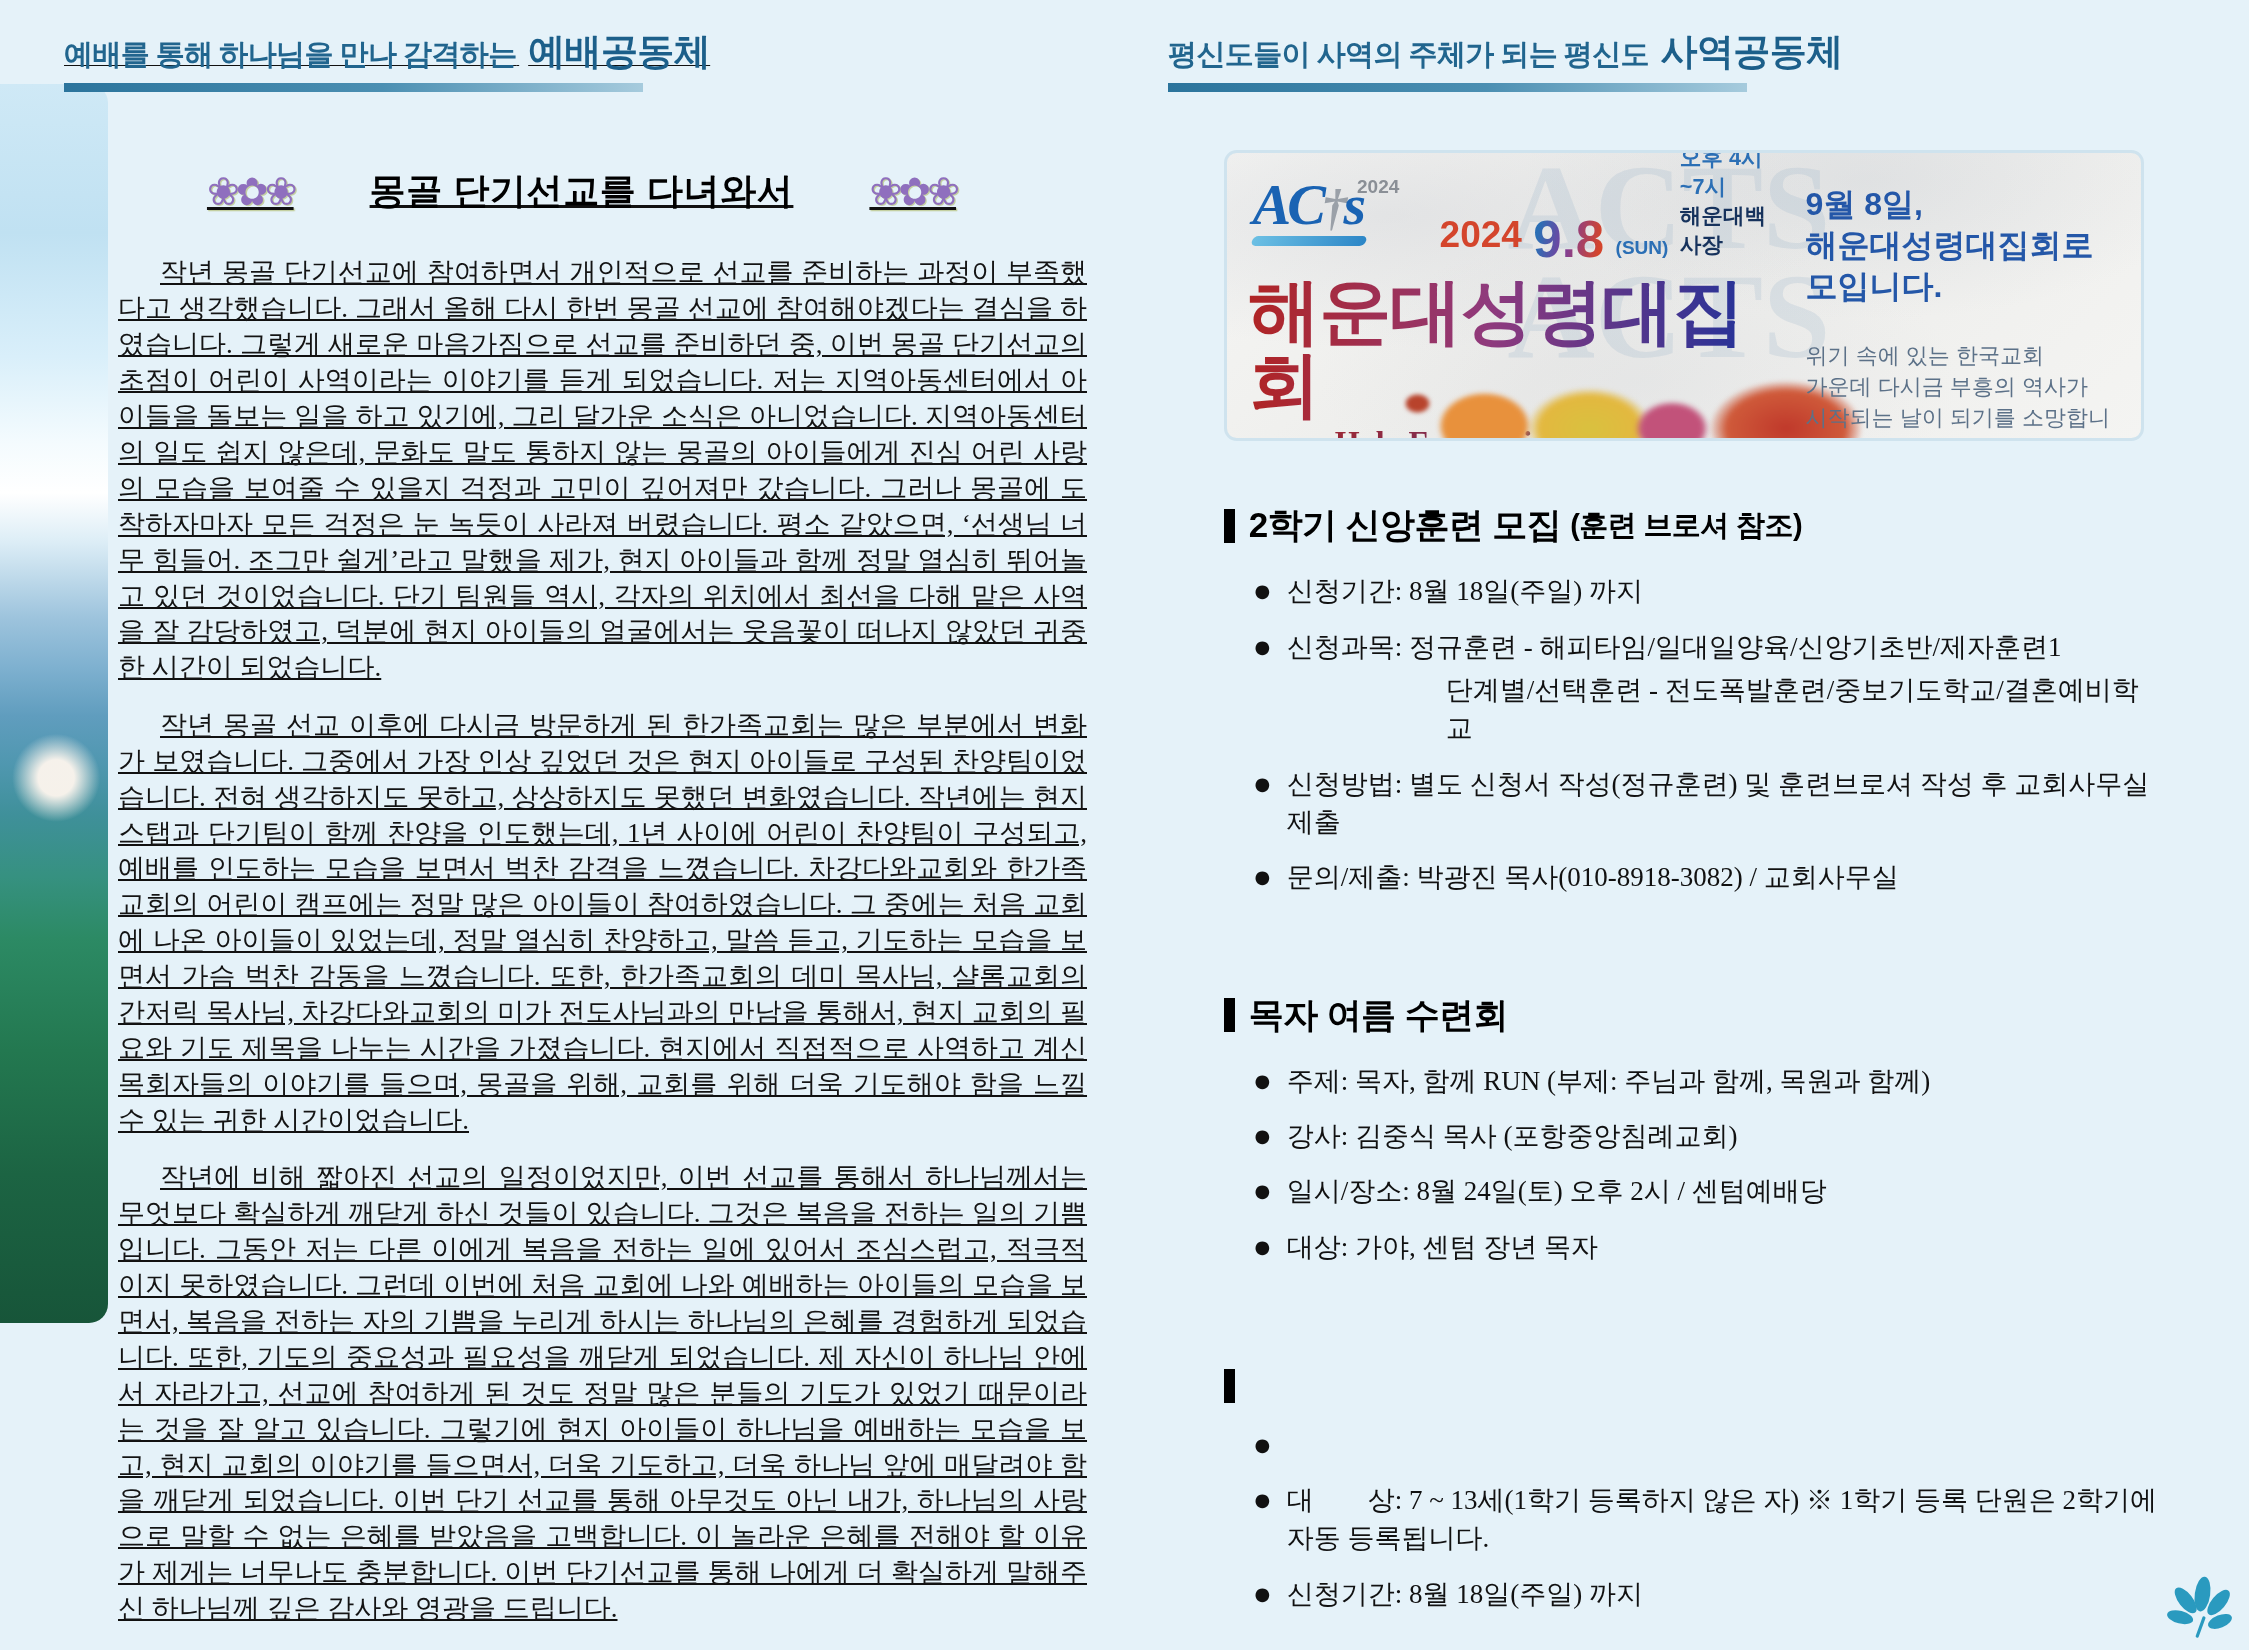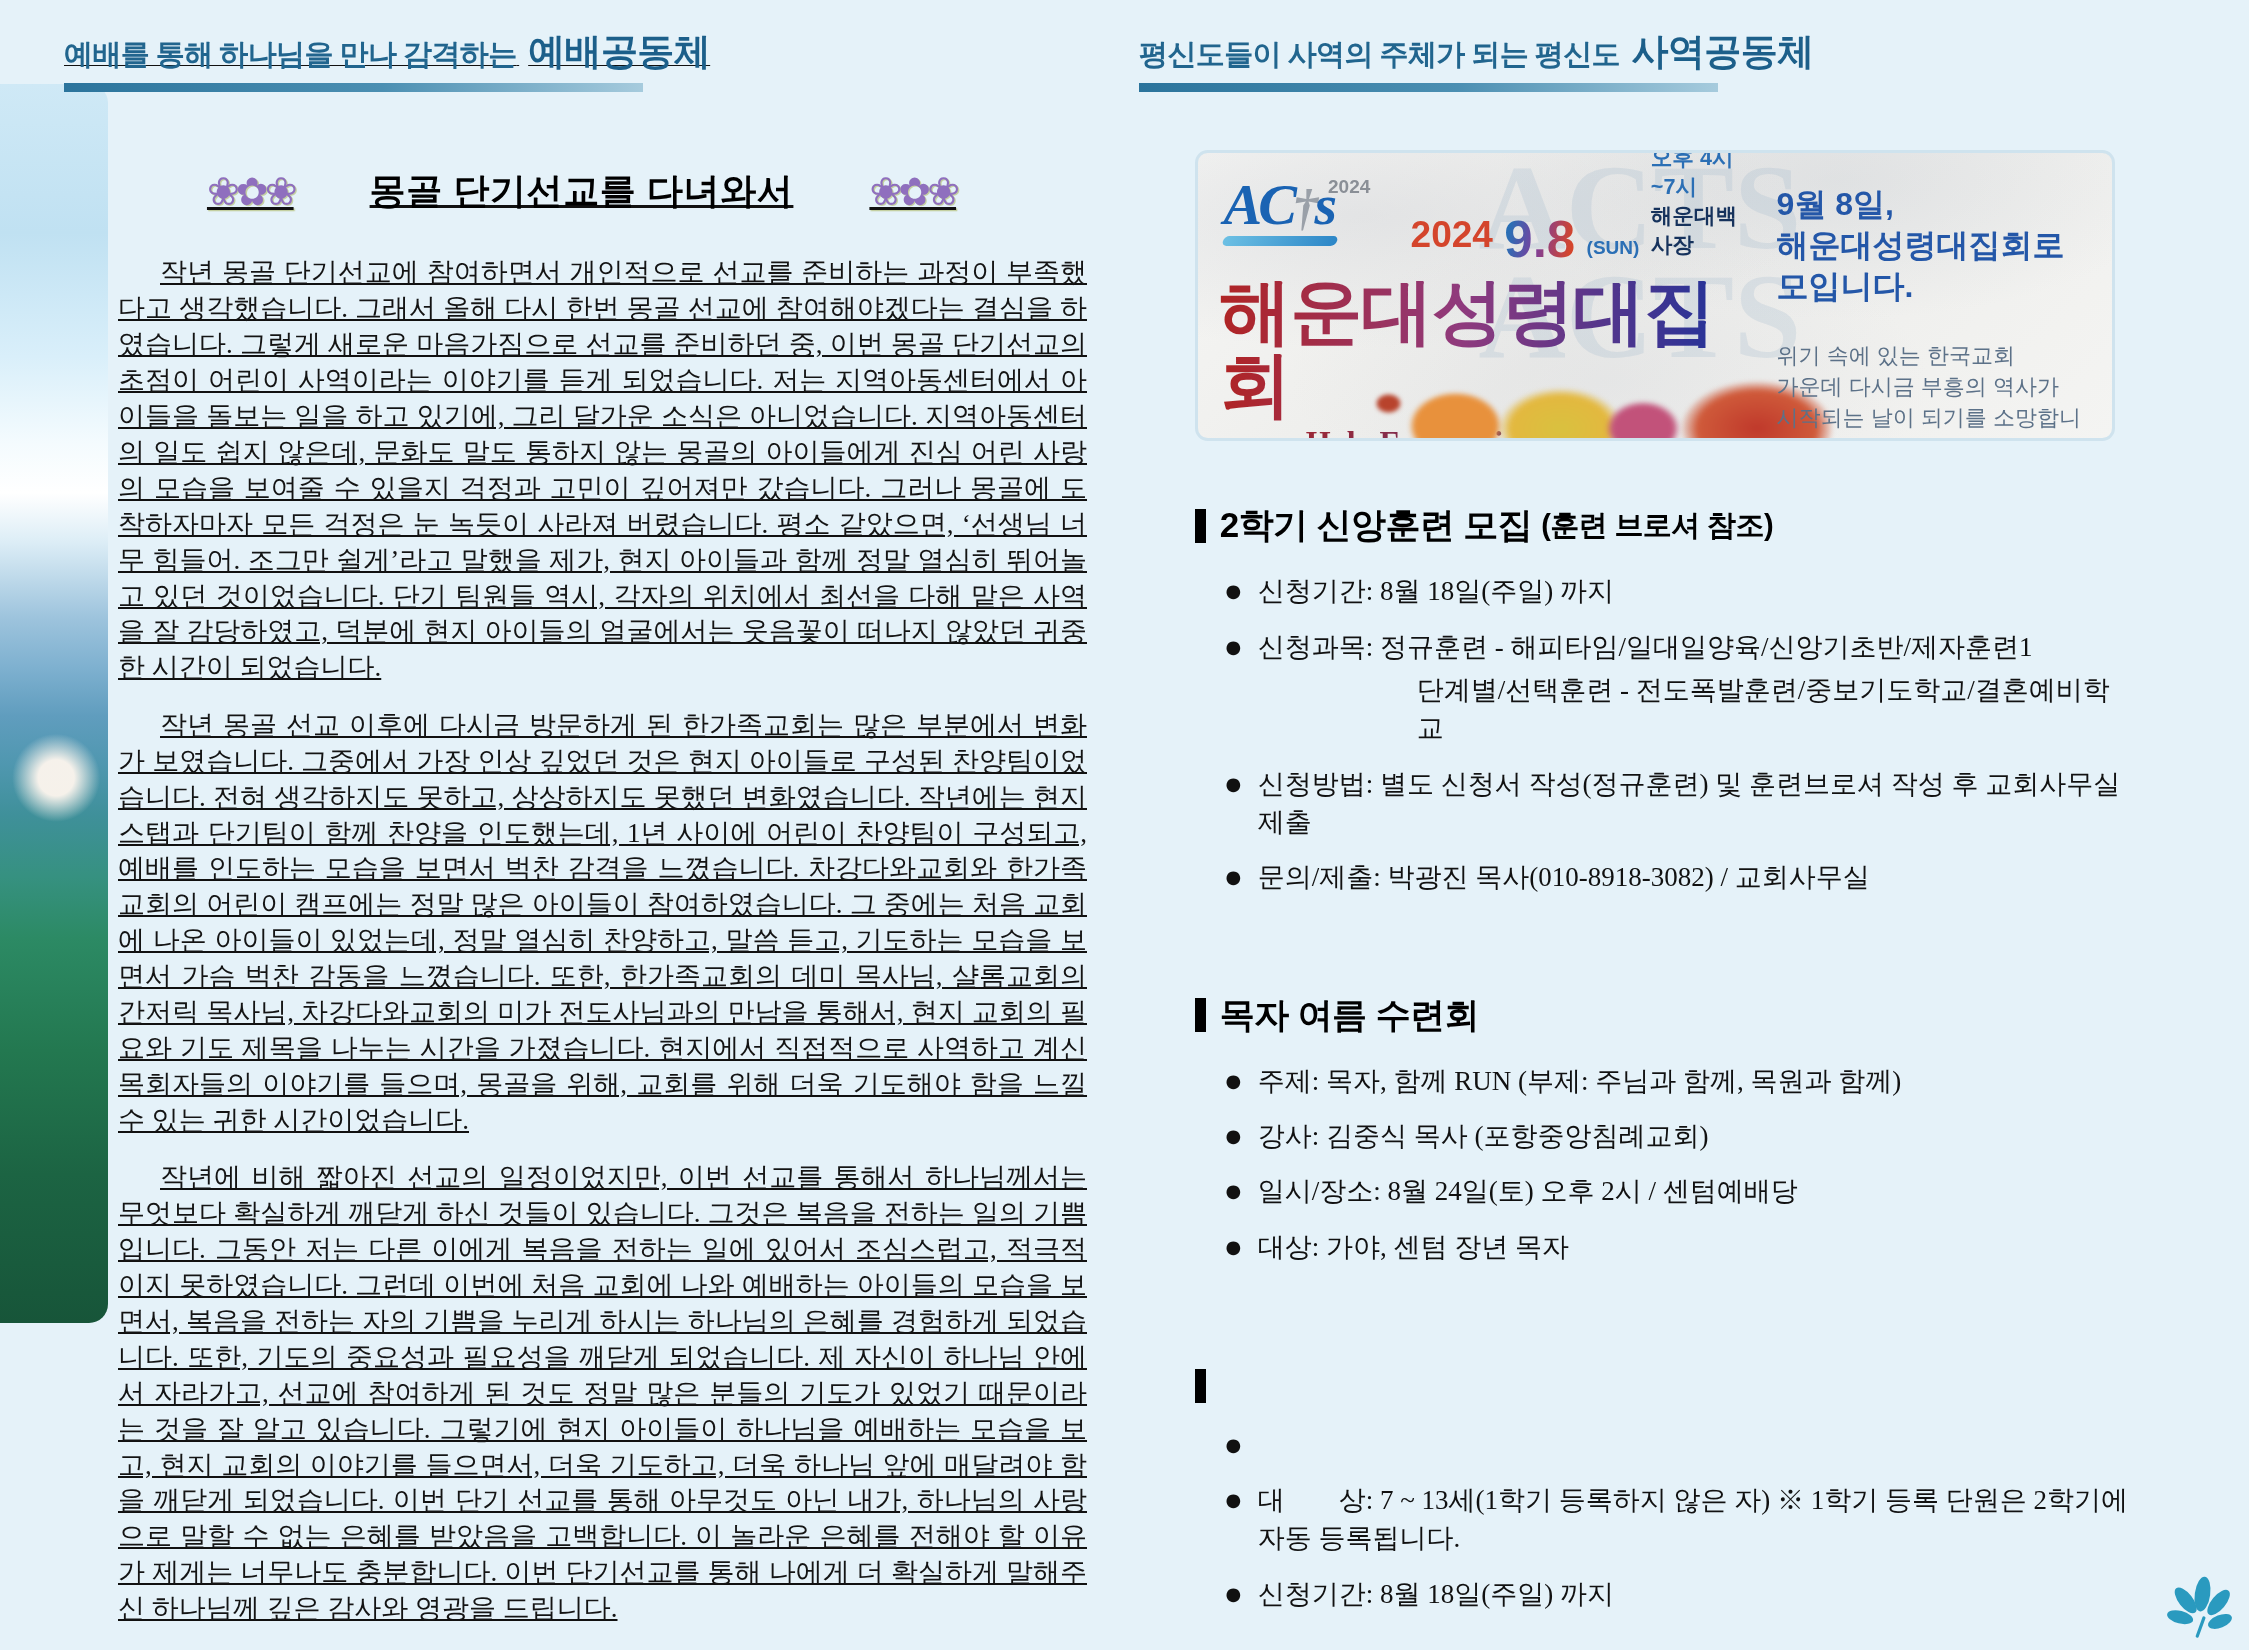--- a/index.html
+++ b/index.html
@@ -16,21 +16,21 @@
     background:
       radial-gradient(circle at 52% 56%, rgba(255,246,238,.95) 0 18px, rgba(255,246,238,0) 44px),
       linear-gradient(180deg,
         #cfe9f6 0%, #c0e1f2 12%, #d9effa 22%, #f4fbfe 29%, #ffffff 33%,
         #dcedf6 37%, #9ec4dd 43%, #7fb1d0 47%, #609dbe 51%,
         #4f97af 55%, #3f909a 59%, #369180 64%, #2c8a64 69%,
         #237850 78%, #1c6443 88%, #175539 100%);
   }
   
   .col-left{ position:absolute; left:64px; top:27px; width:1035px;text-decoration:underline; }
-  .col-right{ position:absolute; left:1139px; top:27px; width:991px; }
+  .col-right{ position:absolute; left:1168px; top:27px; width:991px; }
   .col-hdr .pre{ font-size:29px; font-weight:bold; color:#21658e; letter-spacing:-0.6px; }
   .col-hdr .em{ font-size:37px; font-weight:bold; color:#1c5f8a; margin-left:9px; letter-spacing:-0.6px; }
   .hdr-line{ height:9px; width:579px; margin-top:6.4px;
     background:linear-gradient(90deg,#2b749c 0%, #4b8fb2 55%, #a6cbdd 100%); }
   
   .title-row{ margin-top:75px; display:flex; align-items:center; justify-content:center; gap:76px; }
   .flowers{ font-family:"DejaVu Sans", sans-serif; font-size:39px; color:#8f6fbe;
     letter-spacing:-3.8px; text-shadow:1.3px 1.3px 0 rgba(170,180,90,.55); }
   .article-title{ font-size:36px; font-weight:bold; color:#000; letter-spacing:0.6px;
     font-family:"Liberation Sans", sans-serif; }

